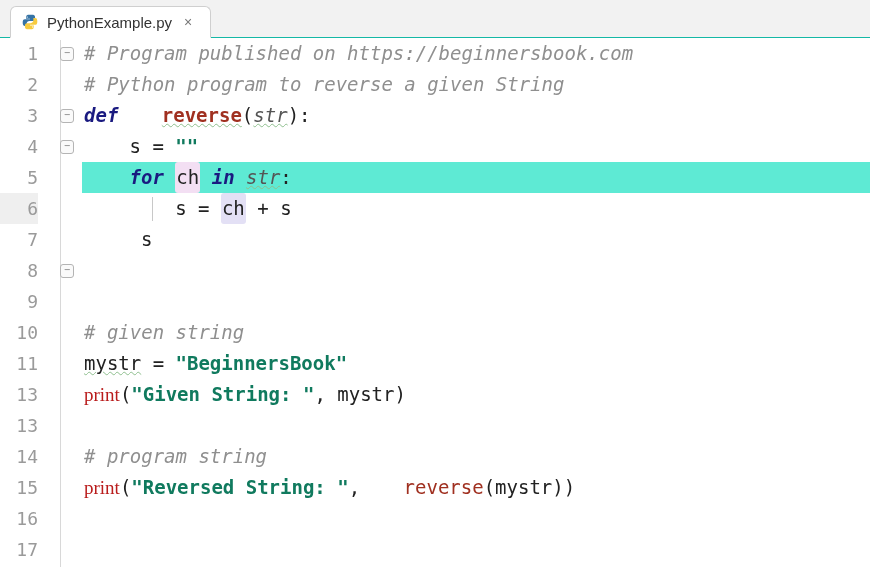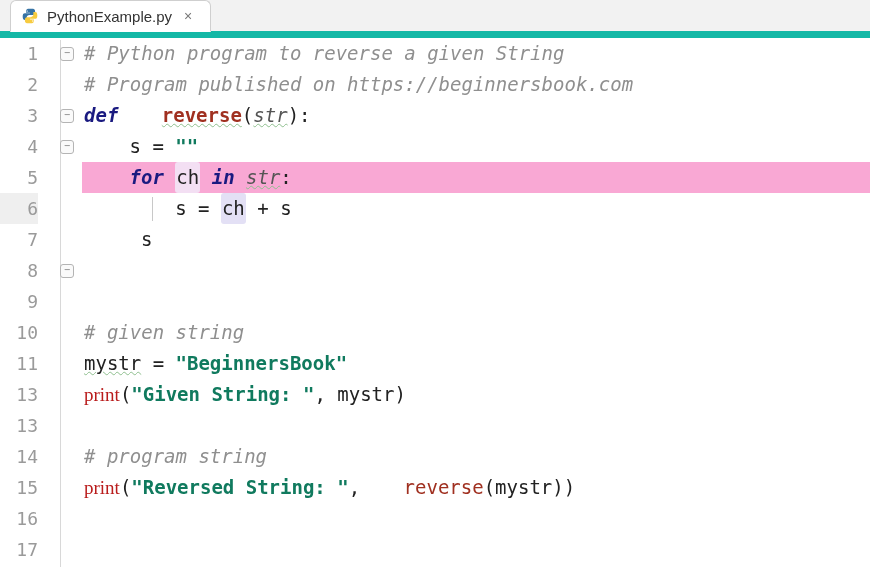--- a/index.html
+++ b/index.html
@@ -8,21 +8,21 @@
     height: 567px;
     background: #ffffff;
     font-family: "Menlo", "Consolas", "DejaVu Sans Mono", monospace;
     overflow: hidden;
   }
 
   
   .tab-strip {
     height: 38px;
     background: #f2f2f2;
-    border-bottom: 7px solid #14b8a6;
+    border-bottom: 1px solid #14b8a6;
     display: flex;
     align-items: flex-end;
     padding-left: 10px;
   }
   .tab {
     display: flex;
     align-items: center;
     gap: 8px;
     padding: 6px 14px 6px 10px;
     background: #ffffff;
@@ -85,21 +85,21 @@
     line-height: 31px;
     white-space: pre;
     color: #222;
   }
   .line      { height: 31px; display: flex; align-items: center; }
   .gutter .line { justify-content: flex-end; }
   .fold-strip .line { justify-content: center; position: relative; }
   .line.hl   { background: #efefef; }
 
   .code .row      { height: 31px; display: flex; align-items: center; padding-left: 2px; }
-  .code .row.hl   { background: #f9a8d4; }
+  .code .row.hl   { background: #5eead4; }
 
   
   .fold-mark {
     width: 14px; height: 14px;
     border: 1px solid #b4b4b4;
     border-radius: 3px;
     background: #fafafa;
     position: relative;
     z-index: 2;
     font-size: 10px;
@@ -201,25 +201,25 @@
       <div class="line"></div>
       <div class="line"></div>
       <div class="line"></div>
       <div class="line"></div>
     </div>
 
   <div class="code">
 
     
     <div class="row">
+      <span class="tok-comment"># Program published on https://beginnersbook.com</span>
+    </div>
+    
+    <div class="row">
       <span class="tok-comment"># Python program to reverse a given String</span>
-    </div>
-    
-    <div class="row">
-      <span class="tok-comment"># Program published on https://beginnersbook.com</span>
     </div>
     
     
     <div class="row">
       <span class="tok-kw">def</span><span> </span><span class="tok-defname tok-wavy">reverse</span><span class="tok-op">(</span><span class="tok-param tok-wavy">str</span><span class="tok-op">)</span><span class="tok-op">:</span>
     </div>
     
     <div class="row">
       <span class="sp1"></span><span class="sp1"></span><span class="sp1"></span><span class="sp1"></span><span class="tok-id">s</span><span class="tok-op"> = </span><span class="tok-str">""</span>
     </div>

